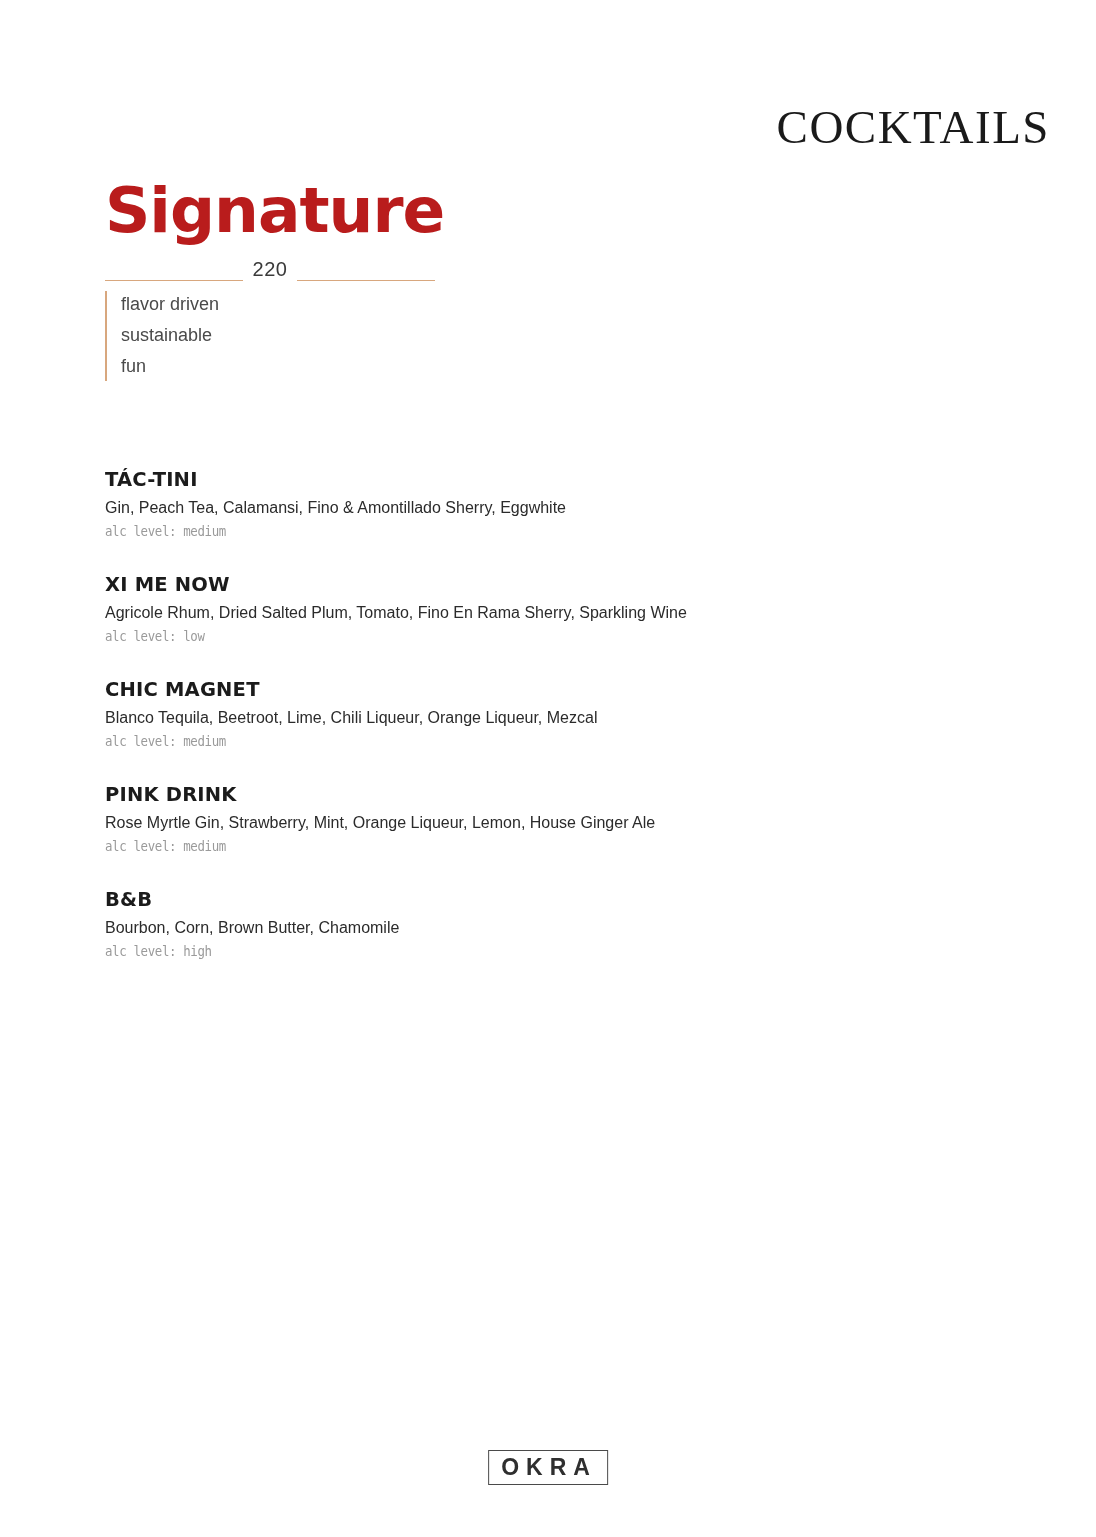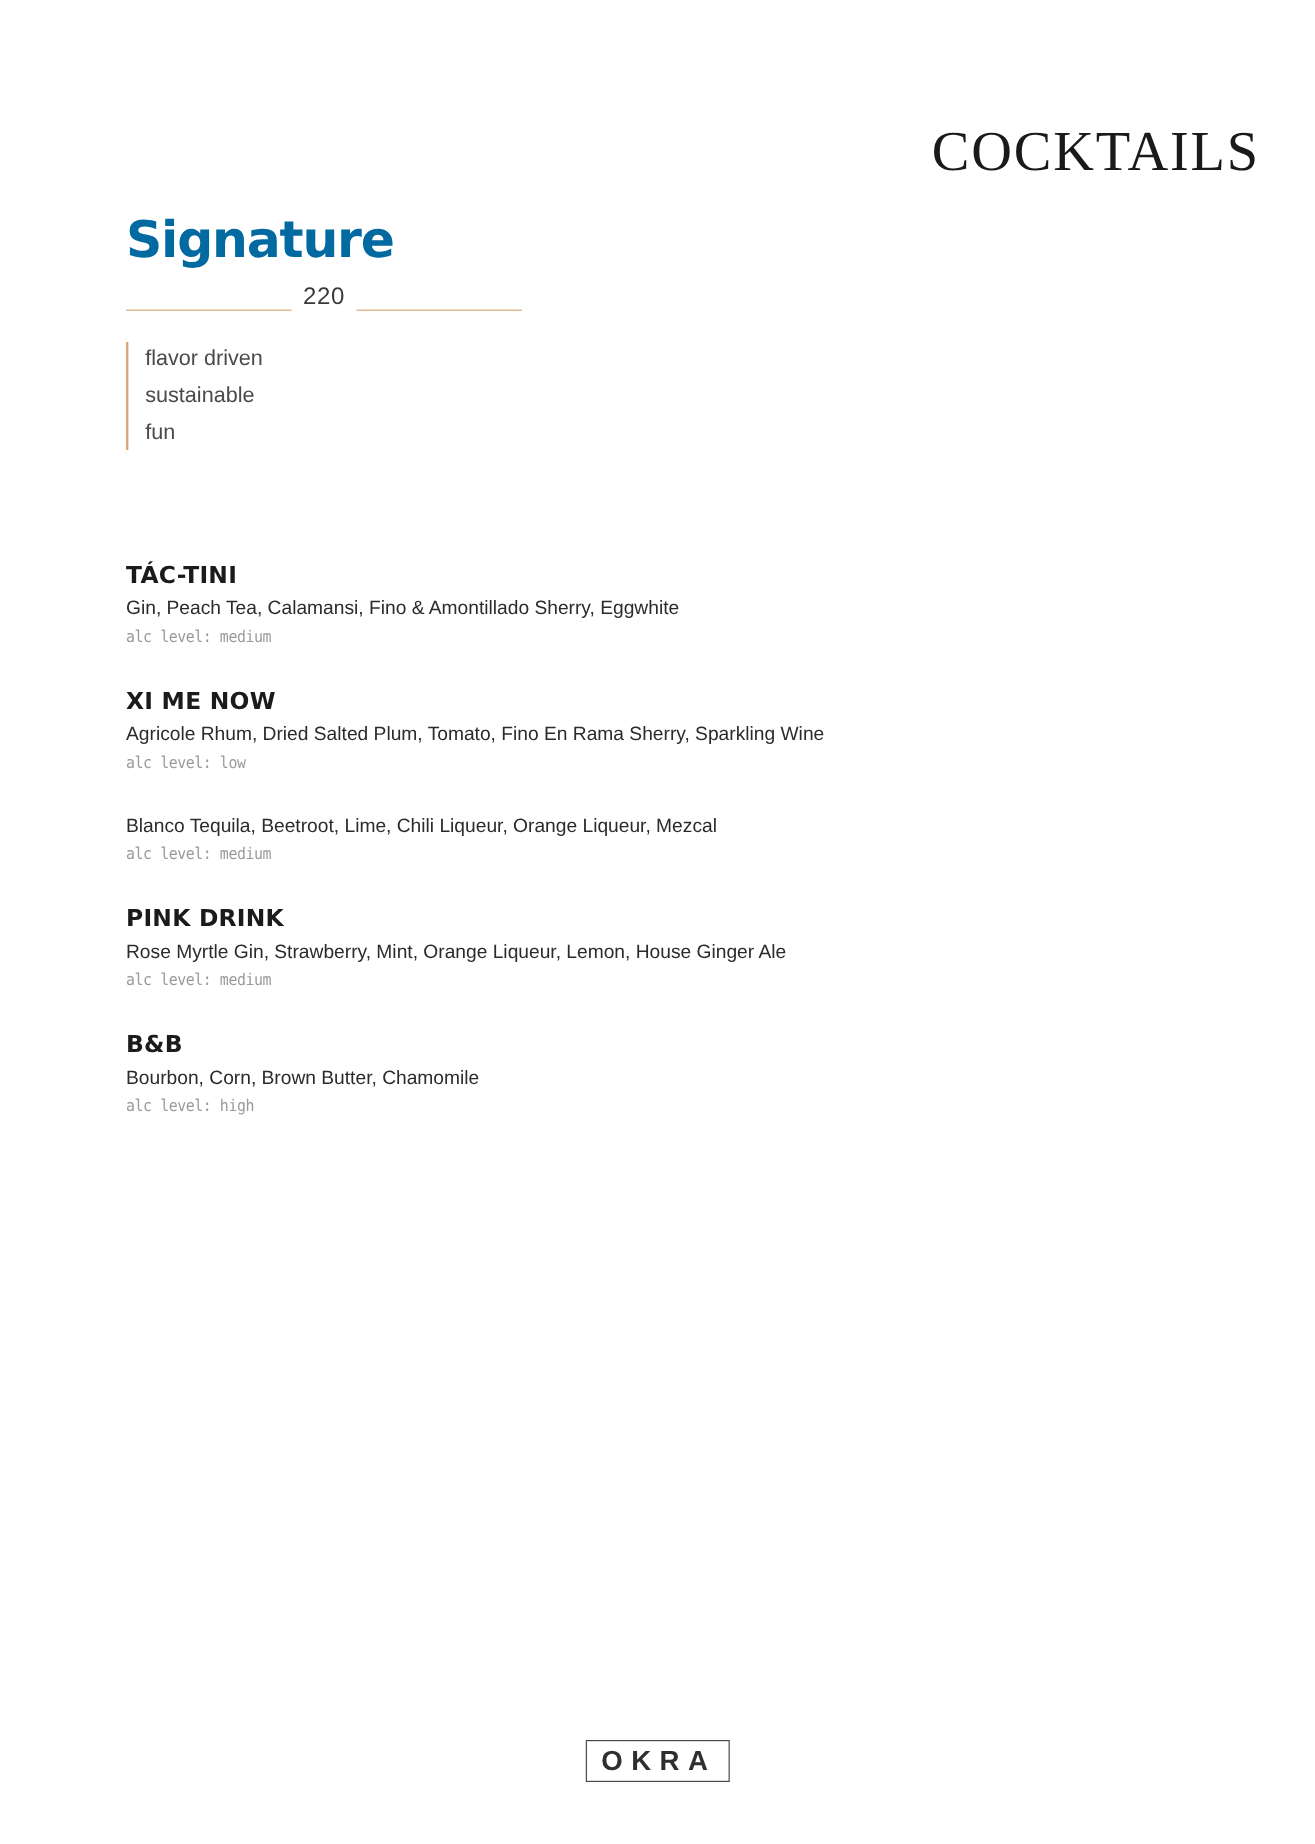--- a/index.html
+++ b/index.html
@@ -40,24 +40,24 @@
   
   .sig-block {
     position: absolute;
     left: 105px;
     top: 178px;
     width: 420px;
   }
   .sig-title {
     font-family: "DejaVu Sans", sans-serif;
     font-weight: bold;
-    font-size: 42px;
+    font-size: 63px;
     letter-spacing: -1px;
     line-height: 1.05;
-    color: #0369a1;
+    color: #b91c1c;
     margin: 0;
   }
   .price-row {
     display: flex;
     align-items: flex-end;
     margin-top: 14px;
     width: 330px;
   }
   .price-rule {
     height: 1px;
@@ -67,21 +67,21 @@
   .price-rule.left { margin-right: 10px; }
   .price-rule.right { margin-left: 10px; }
   .price-val {
     font-family: "Liberation Sans", sans-serif;
     font-size: 20px;
     color: #3a3a3a;
     letter-spacing: .5px;
   }
 
   .tag-list {
-    margin-top: 26px;
+    margin-top: 10px;
     padding-left: 14px;
     border-left: 2px solid #d8a77e;
     display: flex;
     flex-direction: column;
     gap: 3px;
   }
   .tag-list div {
     font-size: 18px;
     color: #4a4a4a;
     line-height: 1.55;
@@ -172,20 +172,21 @@
       <p class="drink-alc">alc level: medium</p>
     </div>
 
     <div class="drink">
       <p class="drink-name">XI ME NOW</p>
       <p class="drink-desc">Agricole Rhum, Dried Salted Plum, Tomato, Fino En Rama Sherry, Sparkling Wine</p>
       <p class="drink-alc">alc level: low</p>
     </div>
 
     <div class="drink">
+      <p class="drink-name">CHIC MAGNET</p>
       <p class="drink-desc">Blanco Tequila, Beetroot, Lime, Chili Liqueur, Orange Liqueur, Mezcal</p>
       <p class="drink-alc">alc level: medium</p>
     </div>
 
     <div class="drink">
       <p class="drink-name">PINK DRINK</p>
       <p class="drink-desc">Rose Myrtle Gin, Strawberry, Mint, Orange Liqueur, Lemon, House Ginger Ale</p>
       <p class="drink-alc">alc level: medium</p>
     </div>
 

